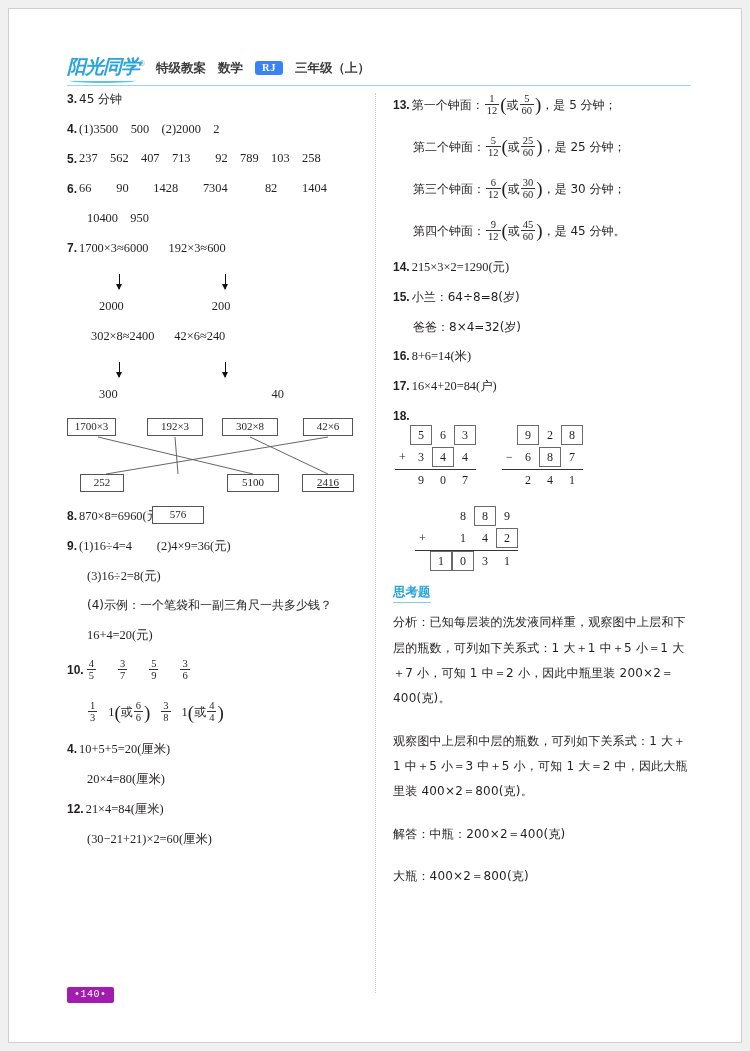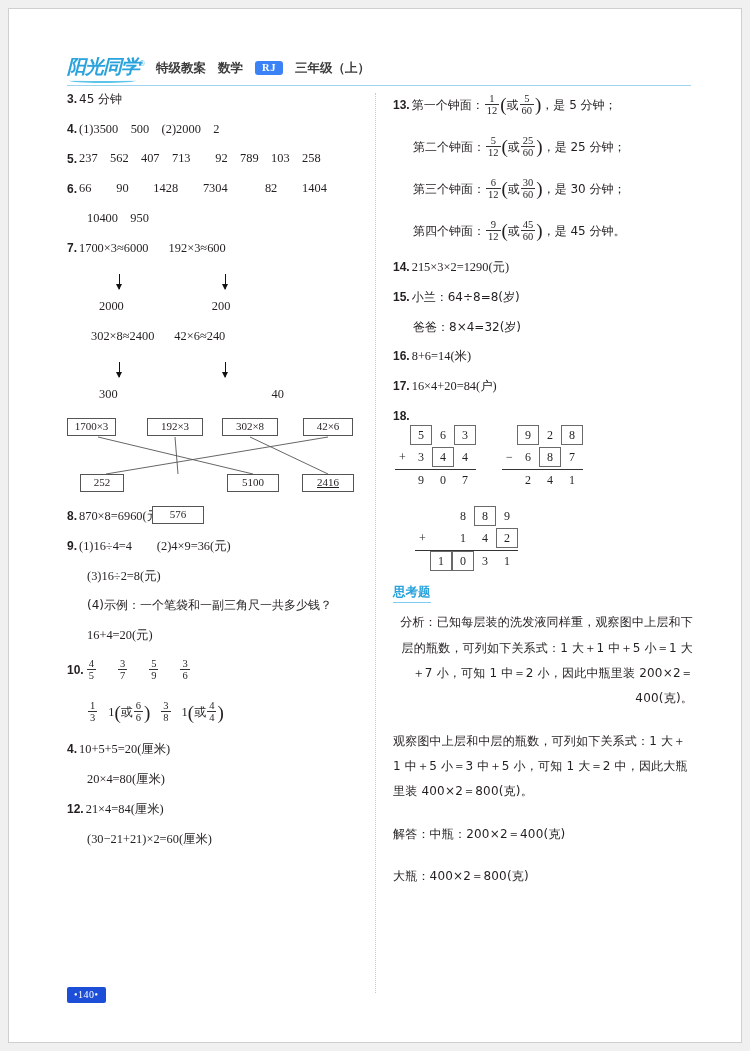--- a/index.html
+++ b/index.html
@@ -104,22 +104,22 @@
     color:#2aa3dc; font-weight:bold; font-size:12.5px;
     font-family:Liberation Mono, monospace;
     display:inline-block; padding-bottom:3px; margin-bottom:7px;
     border-bottom:1.5px solid #7ecdef;
   }
   .para { white-space:normal; line-height:1; display:block; margin-bottom:17.5px;
           letter-spacing:.2px; }
   
   .pgnum {
     position:absolute; left:58px; top:978px;
-    background:#1d4ed8; color:#ffffff; font-size:10px;
-    font-family:Liberation Serif, serif;
+    background:#a21caf; color:#ffffff; font-size:10px;
+    font-family:Liberation Mono, monospace;
     padding:2px 7px 3px; border-radius:2px; letter-spacing:.5px;
   }
 </style>
 </head>
 <body>
 
 <div class="page">
 
   <div class="hdr">
     <span class="logo"><span>阳光同学</span><span class="logo-reg">®</span></span>
@@ -447,21 +447,21 @@
             <span class="vd boxed">1</span>
             <span class="vd boxed">0</span>
             <span class="vd">3</span>
             <span class="vd">1</span>
           </div>
         </div>
       </div>
 
     <div style="margin-top:6px;">
       <div class="sk-head">思考题</div>
-      <div class="para cn" style="line-height:2.1;text-align:right;">分析：已知每层装的洗发液同样重，观察图中上层和下层的瓶数，可列如下关系式：1 大＋1 中＋5 小＝1 大＋7 小，可知 1 中＝2 小，因此中瓶里装 200×2＝400(克)。</div>
+      <div class="para cn" style="line-height:2.1;">分析：已知每层装的洗发液同样重，观察图中上层和下层的瓶数，可列如下关系式：1 大＋1 中＋5 小＝1 大＋7 小，可知 1 中＝2 小，因此中瓶里装 200×2＝400(克)。</div>
       <div class="para cn" style="line-height:2.1;">观察图中上层和中层的瓶数，可列如下关系式：1 大＋1 中＋5 小＝3 中＋5 小，可知 1 大＝2 中，因此大瓶里装 400×2＝800(克)。</div>
       <div class="para cn" style="line-height:2.1;">解答：中瓶：200×2＝400(克)</div>
       <div class="para cn" style="line-height:2.1;">大瓶：400×2＝800(克)</div>
     </div>
   </div>
 
   <div class="pgnum">•140•</div>
 </div>
 
 </body></html>

